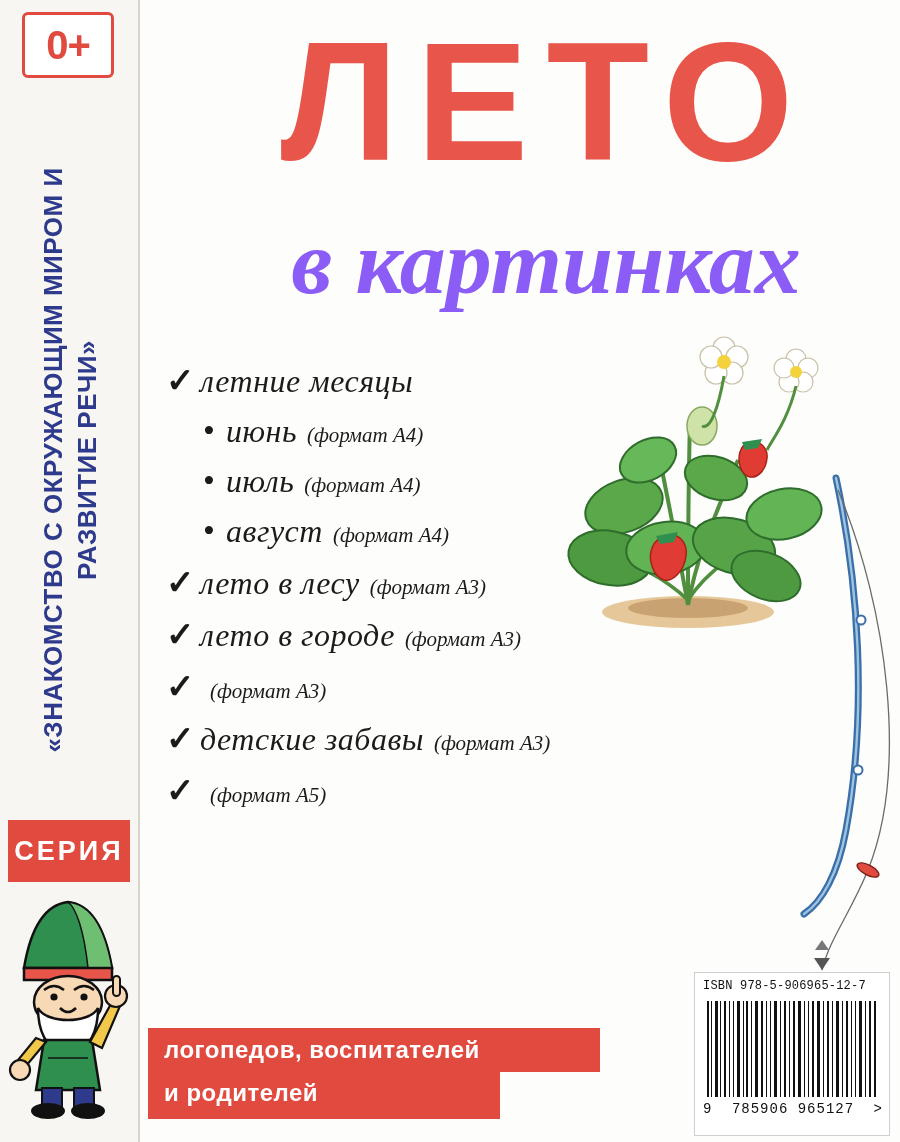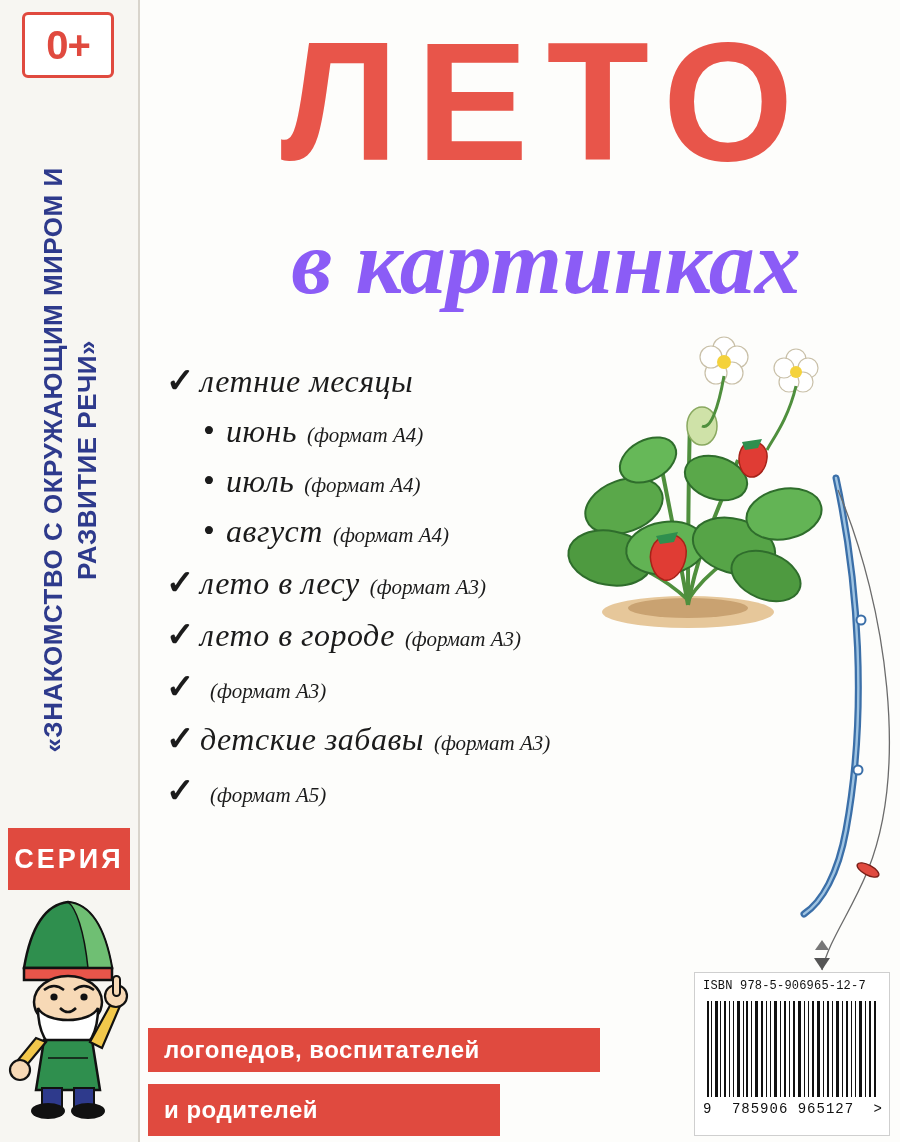--- a/index.html
+++ b/index.html
@@ -59,21 +59,21 @@
     font-size: 26px;
     line-height: 34px;
     color: #2e3a8c;
     letter-spacing: 0.5px;
   }
   #series-label {
     position: absolute;
     left: 8px; top: 820px;
     width: 122px; height: 62px;
     background: #e04a3f;
-    display: flex; align-items: center; justify-content: center; margin-top: 8px;
+    display: flex; align-items: center; justify-content: center;
   }
   #series-label span {
     font-family: "Liberation Sans", sans-serif;
     font-weight: bold;
     font-size: 27px;
     color: #ffffff;
     letter-spacing: 3px;
   }
 
   
@@ -196,21 +196,21 @@
   .red-bar span {
     font-family: "Liberation Sans", sans-serif;
     font-weight: bold;
     font-size: 24px;
     color: #ffffff;
     letter-spacing: 0.5px;
     white-space: nowrap;
   }
   #bar1 { top: 0px;  width: 552px; height: 44px; }
   #bar2 { top: 56px; width: 452px; height: 44px; }
-  #bar3 { top: 112px; width: 352px; height: 52px; }
+  #bar3 { top: 95px; width: 352px; height: 52px; }
 
   
   #isbn-block {
     position: absolute;
     left: 556px; top: 0px;
     width: 196px; height: 164px;
     background: #ffffff;
     border: 1px solid #cfcfcf;
     box-sizing: border-box;
   }

